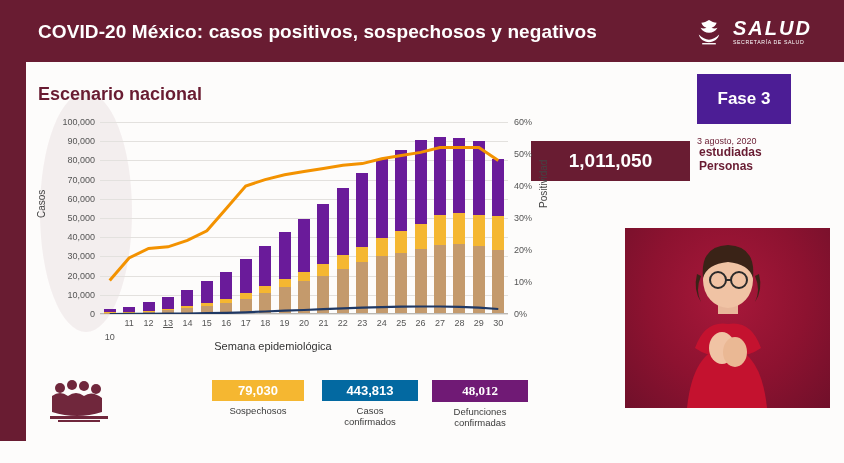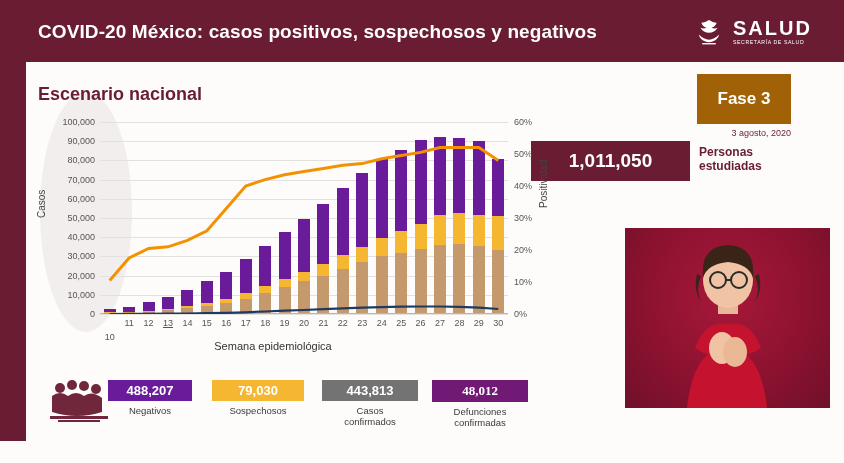--- a/index.html
+++ b/index.html
@@ -32,38 +32,38 @@
   }
   
   .logo-wrap {
     position:absolute; left:692px; top:12px; width:140px; height:40px;
     display:flex; align-items:center; gap:7px;
   }
   .eagle {
     width:34px; height:34px; position:relative; flex:0 0 auto;
   }
   .logo-text { color:#ffffff; line-height:1; }
-  .logo-text .salud { font-size:20px; font-weight:bold; letter-spacing:2px; }
+  .logo-text .salud { font-size:20px; font-weight:bold; letter-spacing:2px;font-style:italic; }
   .logo-text .sub { font-size:5.2px; letter-spacing:0.6px; margin-top:2px; }
 
   .escenario {
     position:absolute; left:38px; top:84px;
     color:#691C32; font-size:18px; font-weight:bold;
   }
 
   
   .fase-box {
     position:absolute; left:697px; top:74px; width:94px; height:50px;
-    background:#a16207; color:#fff;
+    background:#4c1d95; color:#fff;
     display:flex; align-items:center; justify-content:center;
     font-size:17px; font-weight:bold;
   }
   .fase-date {
-    position:absolute; left:697px; top:128px; width:94px;
-    text-align:right; color:#691C32; font-size:9px;
+    position:absolute; left:697px; top:136px; width:94px;
+    text-align:left; color:#691C32; font-size:9px;
   }
   
   .personas-box {
     position:absolute; left:531px; top:141px; width:159px; height:40px;
     background:#691C32; color:#fff;
     display:flex; align-items:center; justify-content:center;
     font-size:19px; font-weight:bold;
   }
   .personas-label {
     position:absolute; left:699px; top:145px; width:120px;
@@ -183,22 +183,22 @@
     </div>
   </div>
 
   <div class="escenario">Escenario nacional</div>
 
   <div class="fase-box">Fase 3</div>
   <div class="fase-date">3 agosto, 2020</div>
 
   <div class="personas-box">1,011,050</div>
   <div class="personas-label">
+    <div>estudiadas</div>
     <div>Personas</div>
-    <div>estudiadas</div>
   </div>
 
   <div class="video-box">
     <div class="v-bg"></div>
     <svg viewBox="0 0 205 180" width="205" height="180" style="position:absolute;inset:0">
 
       <path d="M62 180 q6-58 40-62 q34 4 40 62 z" fill="#c4122f"></path>
 
       <rect x="93" y="70" width="20" height="16" fill="#e8b79a"></rect>
 
@@ -383,30 +383,26 @@
         </div>
         <div class="xtick" style="left: 398.286px;">30</div>
         <svg width="408" height="192" viewBox="0 0 408 192" style="position: absolute; left: 0px; top: 0px;">
           <polyline points="9.7,192.0 29.1,191.9 48.6,191.8 68.0,191.7 87.4,191.5 106.9,191.2 126.3,190.8 145.7,190.3 165.1,189.5 184.6,188.7 204.0,188.0 223.4,187.2 242.9,186.4 262.3,185.7 281.7,185.1 301.1,184.7 320.6,184.5 340.0,184.5 359.4,184.9 378.9,185.7 398.3,187.0" fill="none" stroke="#1F3864" stroke-width="2.2"></polyline>
           <polyline points="9.7,158.4 29.1,136.0 48.6,126.4 68.0,124.8 87.4,118.4 106.9,108.8 126.3,86.4 145.7,64.0 165.1,57.6 184.6,52.8 204.0,49.6 223.4,46.4 242.9,43.2 262.3,41.6 281.7,36.8 301.1,33.6 320.6,30.4 340.0,25.6 359.4,25.6 378.9,25.6 398.3,38.4" fill="none" stroke="#F39200" stroke-width="3"></polyline>
         </svg>
       </div>
   </div>
 
   <div class="legend" id="legend">
-      <div class="leg-item" style="left: 0px; width: 84px;">
-        <div class="leg-pill" style="background: rgb(106, 27, 154);">488,207</div>
-        <div class="leg-cap">Negativos</div>
-      </div>
       <div class="leg-item" style="left: 104px; width: 92px;">
         <div class="leg-pill" style="background: rgb(245, 183, 49);">79,030</div>
         <div class="leg-cap">Sospechosos</div>
       </div>
       <div class="leg-item" style="left: 214px; width: 96px;">
-        <div class="leg-pill" style="background: #737373;">443,813</div>
+        <div class="leg-pill" style="background: #0369a1;">443,813</div>
         <div class="leg-cap">
           <div>Casos</div>
           <div>confirmados</div>
         </div>
       </div>
       <div class="leg-item" style="left: 324px; width: 96px;">
         <div class="leg-pill" style="background: #701a75; font-family: Liberation Serif, serif;">48,012</div>
         <div class="leg-cap">
           <div>Defunciones</div>
           <div>confirmadas</div>

